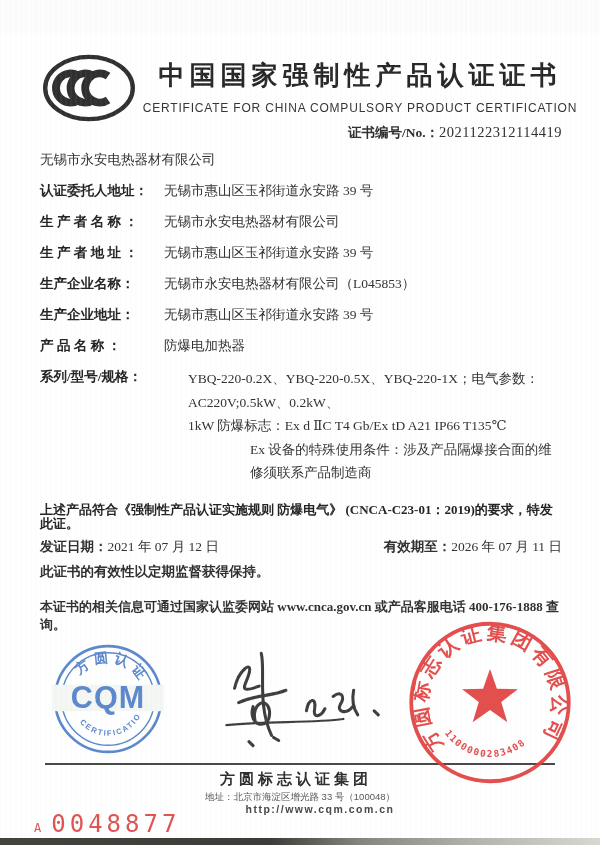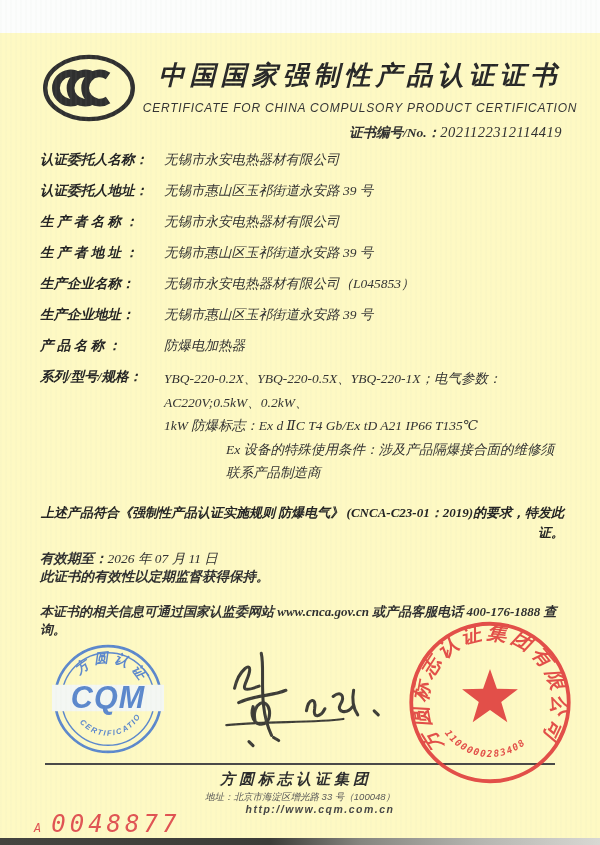--- a/index.html
+++ b/index.html
@@ -1,19 +1,19 @@
 <!DOCTYPE html>
 <html><head>
 <meta charset="utf-8">
 <style>
   * { box-sizing: border-box; margin: 0; padding: 0; }
   body { background: #e8e8e6; font-family: "Liberation Serif", "DejaVu Serif", serif; }
   .page {
     position: relative; width: 600px; height: 845px; margin: 0 auto;
-    background: #fef9c3; overflow: hidden; color: #2e2e2e; font-style: italic;
+    background: #ffffff; overflow: hidden; color: #2e2e2e;
   }
   .scan-top { position: absolute; top: 0; left: 0; right: 0; height: 33px; background: #fcfdfc; }
   .texture {
     position: absolute; inset: 0; pointer-events: none; opacity: .35;
     background: repeating-linear-gradient(90deg, rgba(190,205,198,.14) 0 2px, transparent 2px 5px);
   }
   .scan-bottom {
     position: absolute; bottom: 0; left: 0; right: 0; height: 7px;
     background: linear-gradient(90deg,#44443f 0,#3c3c38 45%,#85857f 60%,#b5b5b0 80%,#d8d8d3 100%);
   }
@@ -26,28 +26,28 @@
   .cert-no { position: absolute; right: 38px; top: 124px; font-size: 13.5px; margin-left: 22px; }
   .cert-no .lbl { font-weight: bold; }
   .cert-no .num { font-size: 14.5px; letter-spacing: .5px; }
 
   
   .fields { position: absolute; left: 40px; right: 36px; top: 150px; font-size: 13.5px; }
   .row { display: flex; margin-bottom: 12px; line-height: 19px; }
   .row .lbl { width: 124px; flex: none; font-weight: bold; color: #222; }
   .row .val { flex: 1; color: #303030; }
   .row.multi2 .val div { line-height: 20px; }
-  .row.multi3 { margin-bottom: 10px; }
+  .row.multi3 { margin-bottom: 10px; gap: 24px; }
   .row.multi3 .val div { line-height: 23.5px; }
   .indent-more { margin-left: 62px; }
 
-  .statement { margin-top: 18px; font-size: 13px; font-weight: bold; color: #222; line-height: 20px; text-align: right; }
+  .statement { margin-top: 18px; font-size: 13px; font-weight: bold; color: #222; line-height: 14px; }
   .dates { display: flex; justify-content: space-between; margin-top: 7px; font-size: 13.5px; padding-right: 2px; }
   .dates .lbl { font-weight: bold; }
-  .validity { font-size: 13.5px; font-weight: bold; }
+  .validity { margin-top: 7px; font-size: 13.5px; font-weight: bold; }
   .info-note { margin-top: 17px; font-size: 13px; font-weight: bold; }
 
   
   .cqm-logo { position: absolute; left: 52px; top: 643px; }
   .signature { position: absolute; left: 212px; top: 642px; }
   .seal { position: absolute; left: 406px; top: 610px; z-index: 3; opacity: .92; }
   .footer-rule { position: absolute; left: 45px; right: 45px; top: 763px; height: 2px; background: #4a4a48; z-index: 1; }
   .issuer { position: absolute; left: 0; right: 8px; top: 770px; text-align: center; font-size: 15px; font-weight: bold; letter-spacing: 4px; color: #2b2b2b; }
   .addr { position: absolute; left: 0; right: 0; top: 791px; text-align: center; font-size: 9.5px; color: #555; font-family: "Liberation Sans", sans-serif; }
   .url { position: absolute; left: 0; right: 0; top: 803px; text-align: center; font-size: 10.5px; font-weight: bold; letter-spacing: 1.5px; color: #444; font-family: "Liberation Sans", sans-serif; padding-left: 40px; }
@@ -74,21 +74,20 @@
     <div class="title-zh">中国国家强制性产品认证证书</div>
     <div class="title-en">CERTIFICATE FOR CHINA COMPULSORY PRODUCT CERTIFICATION</div>
   </div>
 
   <div class="cert-no">
     <span class="lbl">证书编号/No.：</span><span class="num">2021122312114419</span>
   </div>
 
   <div class="fields">
     <div class="row">
-      <div class="lbl">认证委托人名称：</div>
       <div class="val">无锡市永安电热器材有限公司</div>
     </div>
     <div class="row">
       <div class="lbl">认证委托人地址：</div>
       <div class="val">无锡市惠山区玉祁街道永安路 39 号</div>
     </div>
     <div class="row">
       <div class="lbl">生 产 者 名 称 ：</div>
       <div class="val">无锡市永安电热器材有限公司</div>
     </div>
@@ -113,20 +112,21 @@
       <div class="val">
         <div>YBQ-220-0.2X、YBQ-220-0.5X、YBQ-220-1X；电气参数：AC220V;0.5kW、0.2kW、</div>
         <div>1kW 防爆标志：Ex d ⅡC T4 Gb/Ex tD A21 IP66 T135℃</div>
         <div class="indent-more">Ex 设备的特殊使用条件：涉及产品隔爆接合面的维修须联系产品制造商</div>
       </div>
     </div>
 
     <div class="statement">上述产品符合《强制性产品认证实施规则 防爆电气》 (CNCA-C23-01：2019)的要求，特发此证。</div>
 
     <div class="dates">
+      <span><span class="lbl">发证日期：</span><span>2021 年 07 月 12 日</span></span>
       <span><span class="lbl">有效期至：</span><span>2026 年 07 月 11 日</span></span>
     </div>
 
     <div class="validity">此证书的有效性以定期监督获得保持。</div>
     <div class="info-note">本证书的相关信息可通过国家认监委网站 www.cnca.gov.cn 或产品客服电话 400-176-1888 查询。</div>
   </div>
 
   <div class="cqm-logo">
     <svg width="112" height="112" viewBox="0 0 110 110">
       <circle cx="55" cy="55" r="52" fill="none" stroke="#5b87cc" stroke-width="2.6"></circle>

